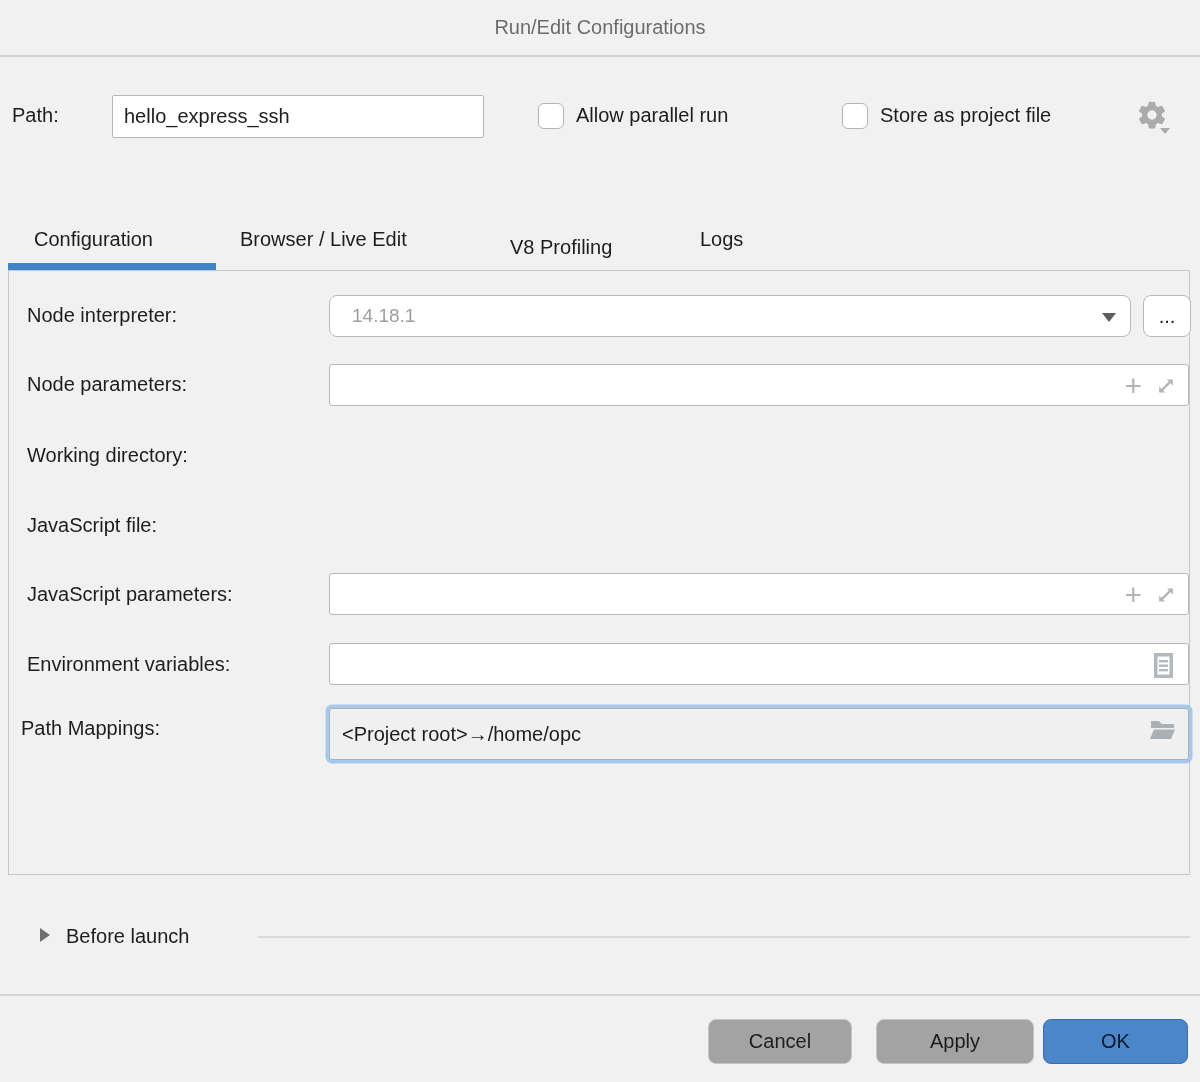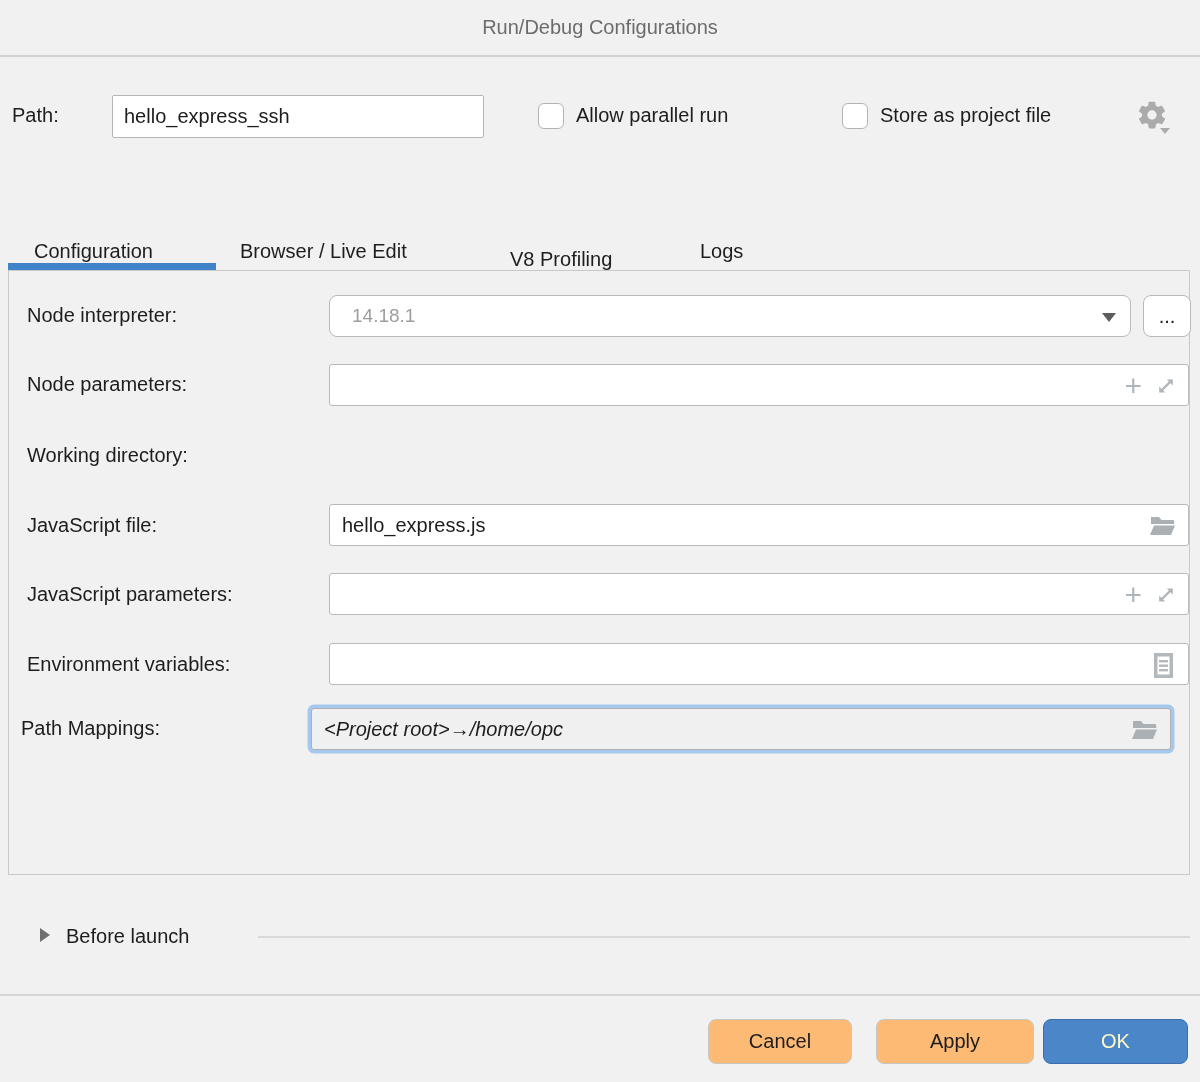--- a/index.html
+++ b/index.html
@@ -28,21 +28,21 @@
     border:1px solid #b6b6b6; border-radius:2px; background:#fff;
     font-family:"Liberation Sans", sans-serif;
     font-size:20px; padding:0 11px; color:#1d1d1f; outline:none;
   }
   .checkbox {
     width:26px; height:26px; background:#fff;
     border:1.5px solid #b3b3b3; border-radius:6px;
   }
 
   
-  .tab { font-size:20px; color:#1d1d1f; cursor:default;margin-top:12px; }
+  .tab { font-size:20px; color:#1d1d1f; cursor:default; }
   .tab-underline { left:8px; top:263px; width:208px; height:7px; background:#4083c9; z-index:2; }
 
   
   .panel {
     left:8px; top:270px; width:1182px; height:605px;
     border:1px solid #c8c8c8; background:#f1f1f1;
   }
   .panel .abs { position:absolute; }
 
   .field {
@@ -81,36 +81,36 @@
     border-bottom:7px solid transparent;
   }
   .sep-line { background:#d9d9d9; height:2px; }
 
   
   .btn {
     height:45px; border-radius:8px; font-size:20px;
     display:flex; align-items:center; justify-content:center;
     font-family:"Liberation Sans", sans-serif; cursor:default;
   }
-  .btn.secondary { background:#fdba74; border:1px solid #c6c6c6; color:#1d1d1f; }
-  .btn.primary { background:#4a86c8; border:1px solid #3c6eae; color:#fef9c3; }
+  .btn.secondary { background:#a3a3a3; border:1px solid #c6c6c6; color:#1d1d1f; }
+  .btn.primary { background:#4a86c8; border:1px solid #3c6eae; color:#0f172a; }
 
   .gear-wrap { left:1136px; top:99px; width:36px; height:36px; }
   .gear-arrow {
     position:absolute; left:24px; top:29px;
     width:0; height:0;
     border-left:5px solid transparent; border-right:5px solid transparent;
     border-top:6px solid #ababab;
   }
 </style>
 </head>
 <body>
 
 <div class="titlebar abs">
-  <div class="title">Run/Debug Configurations</div>
+  <div class="title">Run/Edit Configurations</div>
 </div>
 
 <div class="label abs" style="left:12px; top:104px;">Path:</div>
 <input class="name-input abs" type="text" value="hello_express_ssh" style="">
 
 <div class="checkbox abs" style="left:538px; top:103px;"></div>
 <div class="label abs" style="left:576px; top:104px;">Allow parallel run</div>
 
 <div class="checkbox abs" style="left:842px; top:103px;"></div>
 <div class="label abs" style="left:880px; top:104px;">Store as project file</div>
@@ -150,29 +150,20 @@
             <path d="M12.8 5.6 h6 v6 z" stroke="none"></path>
             <path d="M11.2 18.4 h-6 v-6 z" stroke="none"></path>
           </g>
         </svg>
     </span>
   </div>
 
   <div class="label abs" style="left:18px; top:173px;">Working directory:</div>
 
   <div class="label abs" style="left:18px; top:243px;">JavaScript file:</div>
-  <div class="field abs" style="left:320px; top:233px; width:860px; height:42px;">
-    <span class="value">hello_express.js</span>
-    <span class="inline-icon" style="right:12px;">
-      <svg width="27" height="22" viewBox="0 0 27 22" fill="#aab0b4">
-          <path d="M2 2 h8 l2.5 3 H24 a1.2 1.2 0 0 1 1.2 1.2 V9 H2 z"></path>
-          <path d="M1 20 L5 10.5 H26 L22 20 Z"></path>
-        </svg>
-    </span>
-  </div>
 
   <div class="label abs" style="left:18px; top:312px;">JavaScript parameters:</div>
   <div class="field abs" style="left:320px; top:302px; width:860px; height:42px;">
     <span class="value"></span>
     <span class="inline-icon" style="right:46px;">
         <span class="plus-glyph">+</span>
       </span>
     <span class="inline-icon" style="right:10px;">
       <svg width="24" height="24" viewBox="0 0 24 24">
           <g stroke="#b0b5b9" stroke-width="2.4" fill="#b0b5b9">
@@ -192,21 +183,21 @@
           <rect x="1" y="1" width="19" height="25" fill="#b3b8bc"></rect>
           <rect x="4.5" y="4.5" width="12" height="18" fill="#fff"></rect>
           <rect x="6" y="8" width="9" height="2.4" fill="#b3b8bc"></rect>
           <rect x="6" y="12.5" width="9" height="2.4" fill="#b3b8bc"></rect>
           <rect x="6" y="17" width="9" height="2.4" fill="#b3b8bc"></rect>
         </svg>
     </span>
   </div>
 
   <div class="label abs" style="left:12px; top:446px;">Path Mappings:</div>
-  <div class="field focused abs" style="left:302px; top:437px; width:860px; height:42px;font-style:italic;">
+  <div class="field focused abs" style="left:320px; top:437px; width:860px; height:52px;">
     <span class="value">&lt;Project root&gt;→/home/opc</span>
     <span class="inline-icon" style="right:12px;">
       <svg width="27" height="22" viewBox="0 0 27 22" fill="#aab0b4">
           <path d="M2 2 h8 l2.5 3 H24 a1.2 1.2 0 0 1 1.2 1.2 V9 H2 z"></path>
           <path d="M1 20 L5 10.5 H26 L22 20 Z"></path>
         </svg>
     </span>
   </div>
 
 </div>

